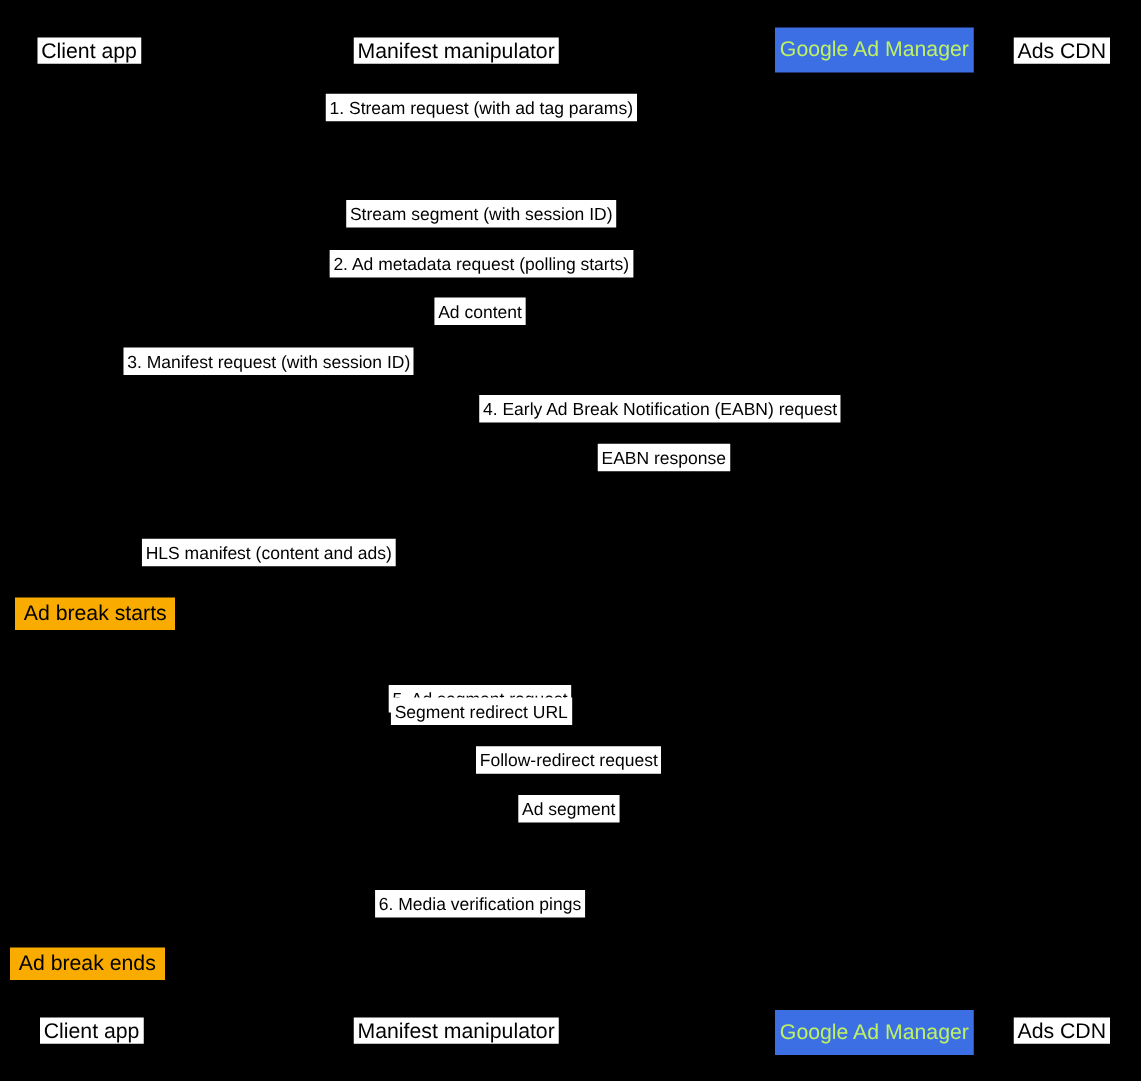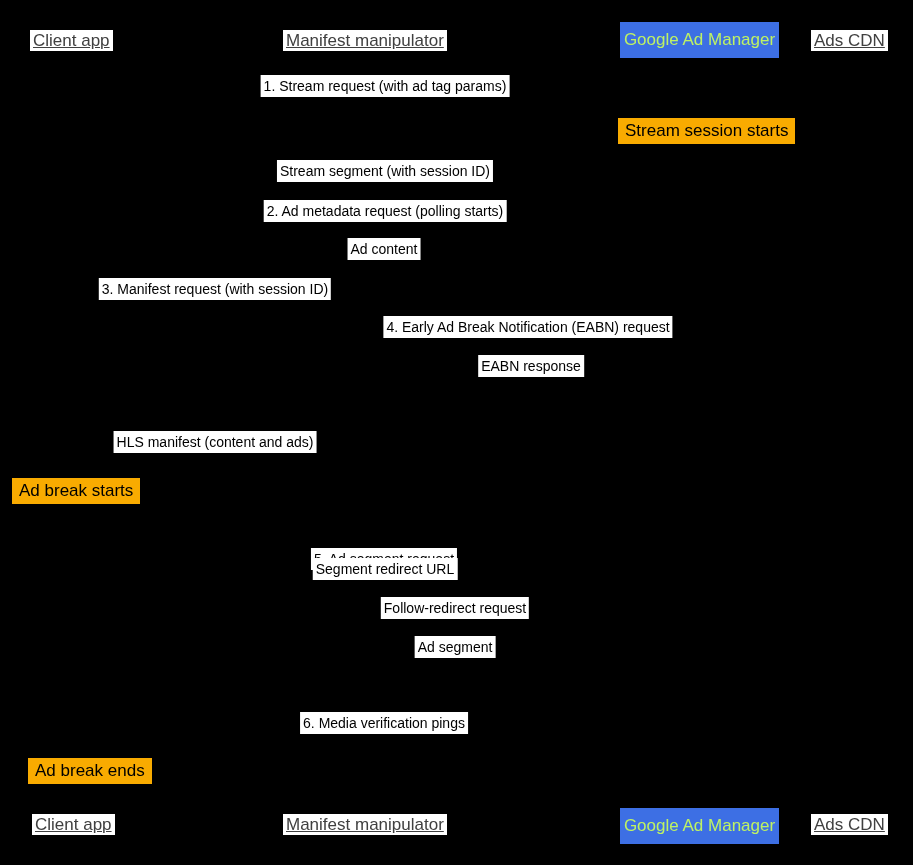--- a/index.html
+++ b/index.html
@@ -11,25 +11,24 @@
     overflow:hidden;
   }
   .lifeline{
     position:absolute;
     top:52px;height:758px;width:1px;
     background:#000;
     z-index:0;
   }
   .plabel{
     position:absolute;
-    background:#fff;color:#404040;
+    background:#fff;color:#000000;
     font-size:17px;line-height:21px;
     padding:0 3px;white-space:nowrap;
     z-index:2;
-    text-decoration:underline;
   }
   .pbox{
     position:absolute;
     width:159px;height:36px;
     background:var(--blue,#3D6FE4);
     color:#bef264;
     font-size:17px;
     display:flex;align-items:center;justify-content:center;
     white-space:nowrap;
     z-index:2;
@@ -60,34 +59,33 @@
   <div class="lifeline" style="left:360px"></div>
   <div class="lifeline" style="left:700px"></div>
   <div class="lifeline" style="left:842px"></div>
 
   <div class="plabel" style="left:30px;top:30px">Client app</div>
   <div class="plabel" style="left:283px;top:30px">Manifest manipulator</div>
   <div class="pbox" style="left:620px;top:22px">Google Ad Manager</div>
   <div class="plabel" style="left:811px;top:30px">Ads CDN</div>
 
   <div class="msg" style="left:385px;top:75px">1. Stream request (with ad tag params)</div>
-  <div class="note" style="left:618px;top:118px">Stream session starts</div>
   <div class="msg" style="left:385px;top:160px">Stream segment (with session ID)</div>
   <div class="msg" style="left:385px;top:200px">2. Ad metadata request (polling starts)</div>
   <div class="msg" style="left:384px;top:238px">Ad content</div>
   <div class="msg" style="left:215px;top:278px">3. Manifest request (with session ID)</div>
   <div class="msg" style="left:528px;top:316px">4. Early Ad Break Notification (EABN) request</div>
   <div class="msg" style="left:531px;top:355px">EABN response</div>
   <div class="msg" style="left:215px;top:431px">HLS manifest (content and ads)</div>
   <div class="note" style="left:12px;top:478px">Ad break starts</div>
   <div class="msg" style="left:384px;top:548px">5. Ad segment request</div>
   <div class="msg" style="left:385px;top:558px">Segment redirect URL</div>
   <div class="msg" style="left:455px;top:597px">Follow-redirect request</div>
   <div class="msg" style="left:455px;top:636px">Ad segment</div>
   <div class="msg" style="left:384px;top:712px">6. Media verification pings</div>
-  <div class="note" style="left:28px;top:758px">Ad break ends</div>
+  <div class="note" style="left:8px;top:758px">Ad break ends</div>
 
   <div class="plabel" style="left:32px;top:814px">Client app</div>
   <div class="plabel" style="left:283px;top:814px">Manifest manipulator</div>
   <div class="pbox" style="left:620px;top:808px">Google Ad Manager</div>
   <div class="plabel" style="left:811px;top:814px">Ads CDN</div>
 
 </div>
 
 </body></html>

